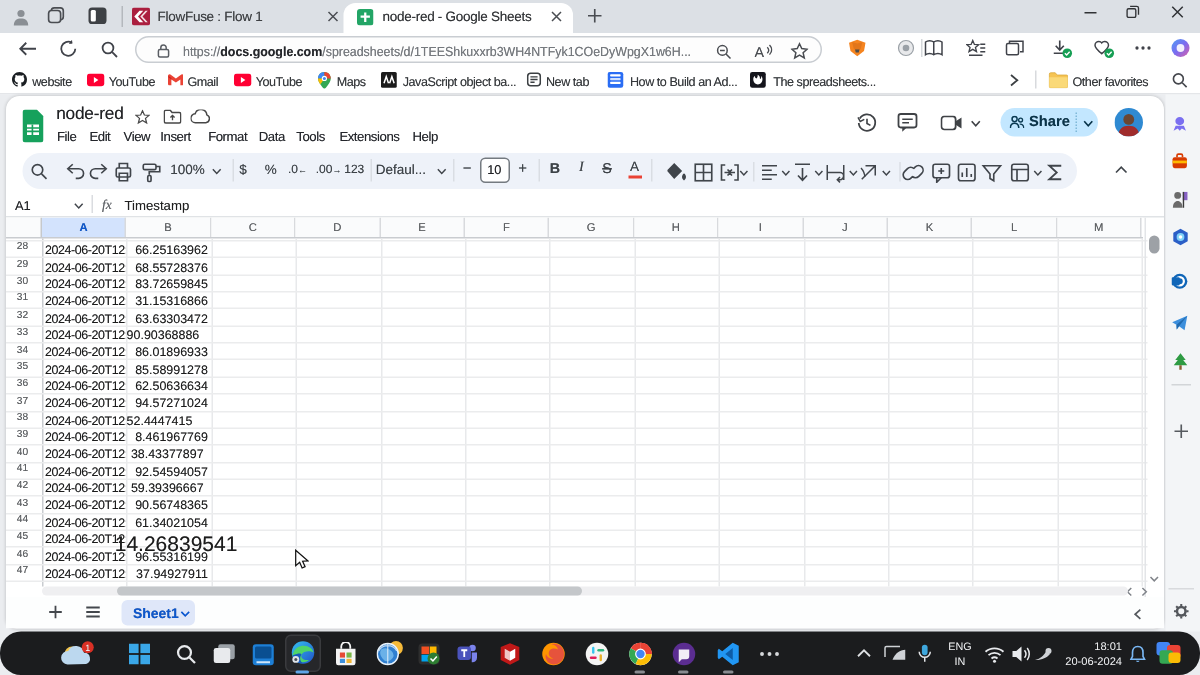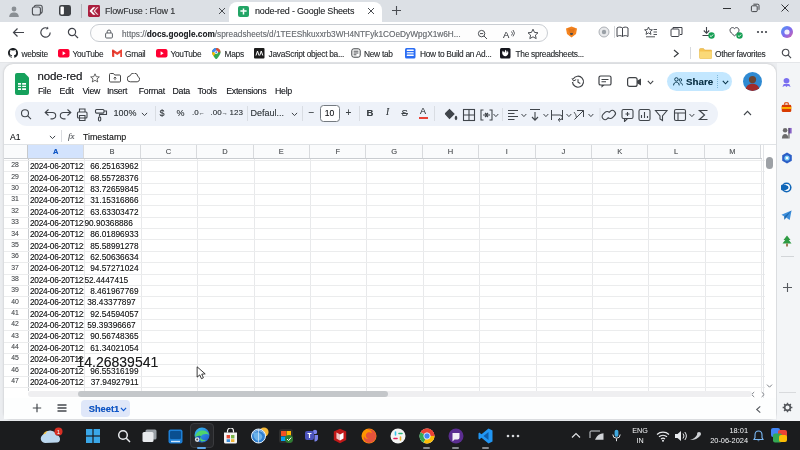--- a/index.html
+++ b/index.html
@@ -25,21 +25,21 @@
 
   
   #card { left:3.5px; top:63.5px; width:772px; height:355px; background:#ffffff;
           border-radius:9px 9px 7px 7px; box-shadow:0 0 2.5px rgba(0,0,0,.22); }
   #sidebar { left:776.5px; top:62.5px; width:23.5px; height:358.5px; background:#f3f5f7; }
 
   .tb { font-size:9px; color:#3c4247; }
   .vsep { top:42px; width:1px; height:15px; background:#d9dde3; }
 
   
-  #taskbar { left:0; top:421px; width:800px; height:29px; background:#1b1c1e; }
+  #taskbar { left:0; top:421px; width:800px; height:29px; background:#1b1c1e;border-radius:14px; }
 </style>
 </head>
 <body>
 <div id="tabstrip" class="abs">
 
   <svg class="abs" style="left:8px;top:4.5px" width="12" height="13" viewBox="0 0 12 13">
     <circle cx="6" cy="4" r="2.4" fill="#8a8f94"></circle>
       <path d="M1.2 12 C1.2 8.6 3.3 7.4 6 7.4 C8.7 7.4 10.8 8.6 10.8 12 Z" fill="#8a8f94"></path>
   </svg>
   <svg class="abs" style="left:31px;top:4px" width="13" height="13" viewBox="0 0 13 13">

